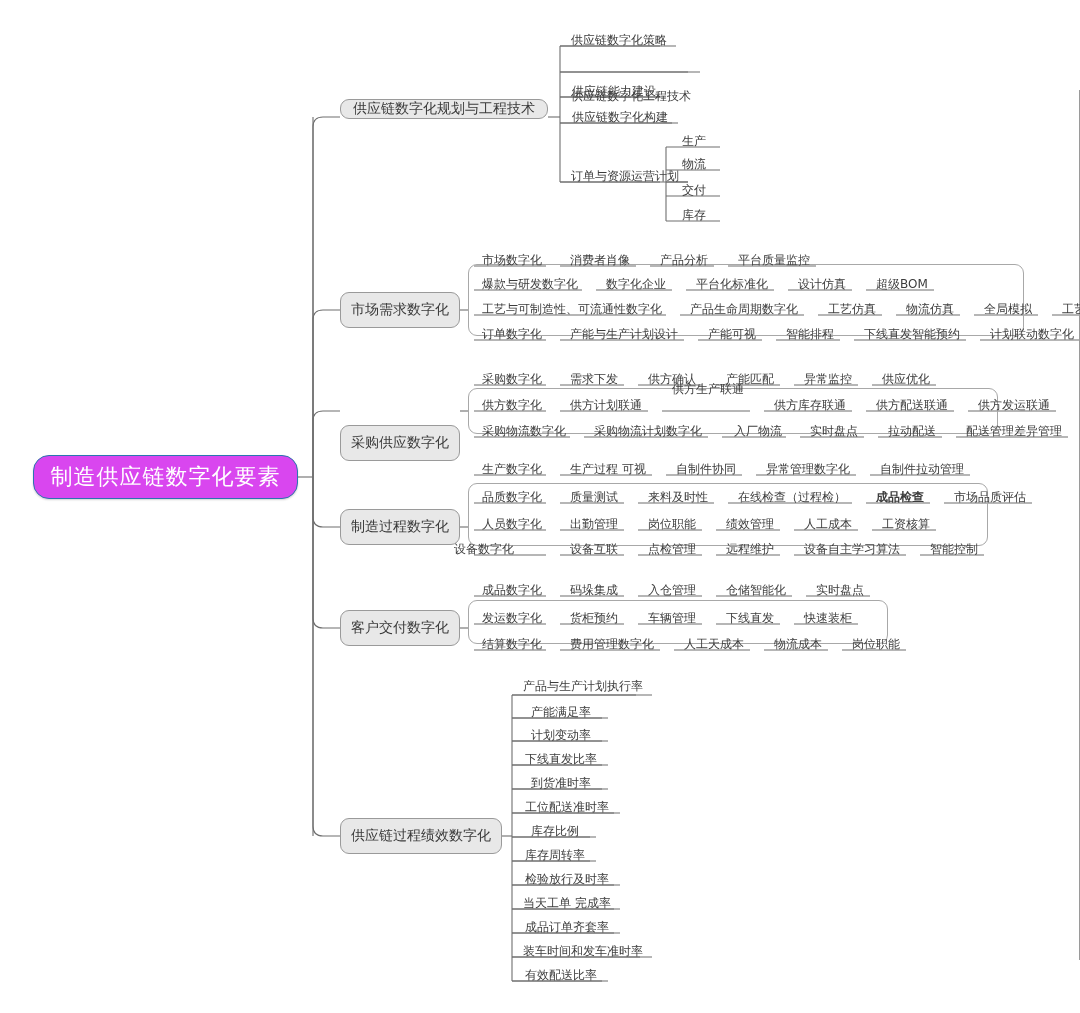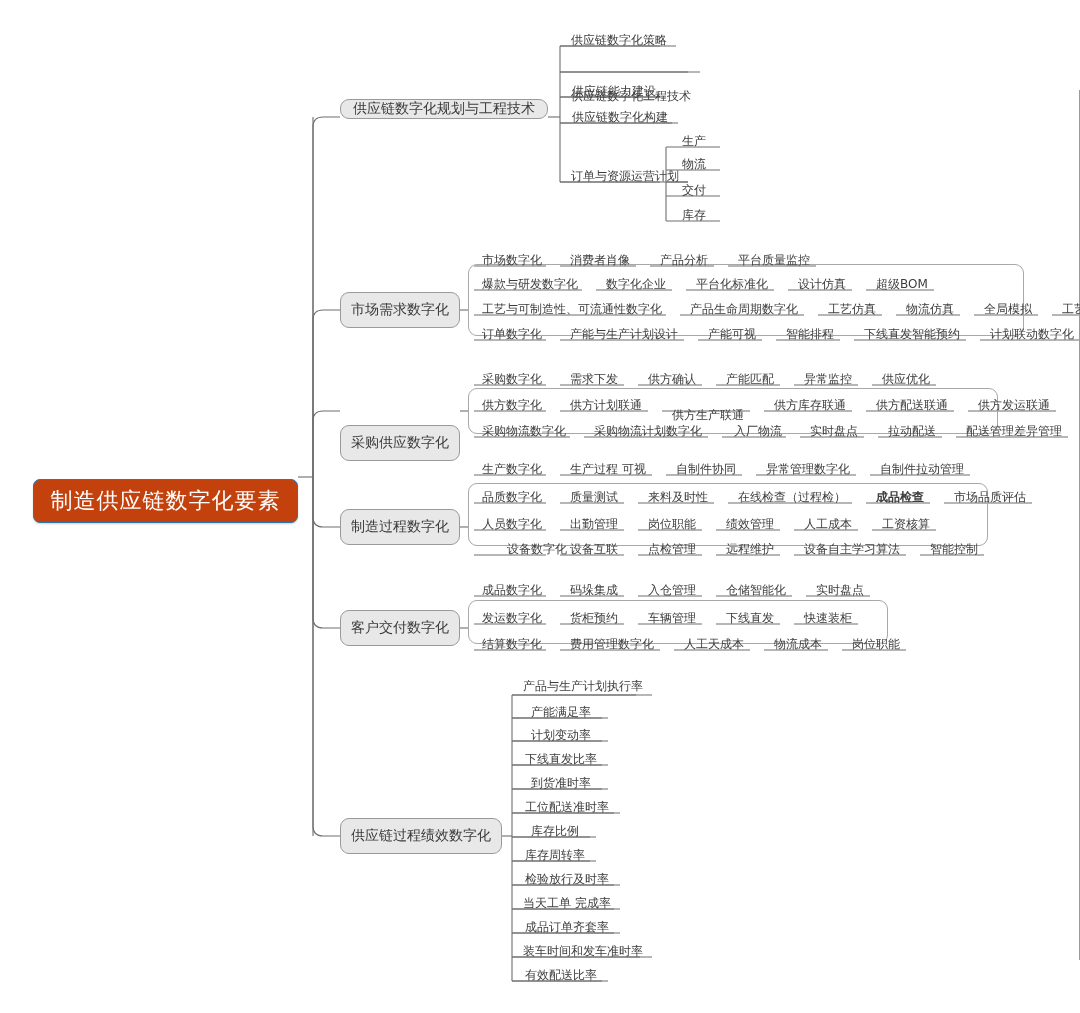--- a/index.html
+++ b/index.html
@@ -10,29 +10,28 @@
     overflow:hidden;
     position:relative;
   }
   #canvas{position:absolute;left:0;top:0;width:1080px;height:1013px;}
   svg.wires{position:absolute;left:0;top:0;width:1080px;height:1013px;pointer-events:none;}
 
   .node{position:absolute;box-sizing:border-box;white-space:nowrap;}
 
   
   .root{
-    background:#c2410c;
+    background:#d946ef;
     border:1px solid #2B75B0;
-    border-radius:7px;
+    border-radius:16px;
     color:#ffffff;
     font-size:22px;
     letter-spacing:1px;
     display:flex;align-items:center;justify-content:center;
     box-shadow:0 1px 2px rgba(0,0,0,.18);
-    margin-top:24px;
   }
   
   .lvl1{
     background:#E8E8E8;
     border:1px solid #9A9A9A;
     border-radius:9px;
     color:#3A3A3A;
     font-size:14px;
     display:flex;align-items:center;justify-content:center;
     padding:0 10px;
@@ -239,21 +238,21 @@
       <div class="node lvl1" style="left: 340px; top: 393px; width: 120px; height: 36px; margin-top: 32px;">采购供应数字化</div>
       <div class="rowbox node" style="left: 468px; top: 388px; width: 530px; height: 46px;"></div>
       <div class="leaf" style="border-bottom: none; left: 480px; top: 371px; width: 64px;">采购数字化</div>
       <div class="leaf" style="border-bottom: none; left: 568px; top: 371px; width: 52px;">需求下发</div>
       <div class="leaf" style="border-bottom: none; left: 646px; top: 371px; width: 52px;">供方确认</div>
       <div class="leaf" style="border-bottom: none; left: 724px; top: 371px; width: 52px;">产能匹配</div>
       <div class="leaf" style="border-bottom: none; left: 802px; top: 371px; width: 52px;">异常监控</div>
       <div class="leaf" style="border-bottom: none; left: 880px; top: 371px; width: 52px;">供应优化</div>
       <div class="leaf" style="border-bottom: none; left: 480px; top: 397px; width: 64px;">供方数字化</div>
       <div class="leaf" style="border-bottom: none; left: 568px; top: 397px; width: 76px;">供方计划联通</div>
-      <div class="leaf" style="border-bottom: none; left: 670px; top: 407px; width: 76px;">供方生产联通</div>
+      <div class="leaf" style="border-bottom: none; left: 670px; top: 381px; width: 76px;">供方生产联通</div>
       <div class="leaf" style="border-bottom: none; left: 772px; top: 397px; width: 76px;">供方库存联通</div>
       <div class="leaf" style="border-bottom: none; left: 874px; top: 397px; width: 76px;">供方配送联通</div>
       <div class="leaf" style="border-bottom: none; left: 976px; top: 397px; width: 76px;">供方发运联通</div>
       <div class="leaf" style="border-bottom: none; left: 480px; top: 423px; width: 88px;">采购物流数字化</div>
       <div class="leaf" style="border-bottom: none; left: 592px; top: 423px; width: 112px;">采购物流计划数字化</div>
       <div class="leaf" style="border-bottom: none; left: 730px; top: 423px; width: 52px; text-align: right;">入厂物流</div>
       <div class="leaf" style="border-bottom: none; left: 808px; top: 423px; width: 52px;">实时盘点</div>
       <div class="leaf" style="border-bottom: none; left: 886px; top: 423px; width: 52px;">拉动配送</div>
       <div class="leaf" style="border-bottom: none; left: 964px; top: 423px; width: 100px;">配送管理差异管理</div>
       <div class="node lvl1" style="left: 340px; top: 509px; width: 120px; height: 36px;">制造过程数字化</div>
@@ -268,21 +267,21 @@
       <div class="leaf" style="border-bottom: none; left: 646px; top: 489px; width: 64px;">来料及时性</div>
       <div class="leaf" style="border-bottom: none; left: 736px; top: 489px; width: 112px;">在线检查（过程检）</div>
       <div class="leaf" style="border-bottom: none; left: 874px; top: 489px; width: 52px; font-weight: bold;">成品检查</div>
       <div class="leaf" style="border-bottom: none; left: 952px; top: 489px; width: 76px;">市场品质评估</div>
       <div class="leaf" style="border-bottom: none; left: 480px; top: 516px; width: 64px;">人员数字化</div>
       <div class="leaf" style="border-bottom: none; left: 568px; top: 516px; width: 52px;">出勤管理</div>
       <div class="leaf" style="border-bottom: none; left: 646px; top: 516px; width: 52px;">岗位职能</div>
       <div class="leaf" style="border-bottom: none; left: 724px; top: 516px; width: 52px;">绩效管理</div>
       <div class="leaf" style="border-bottom: none; left: 802px; top: 516px; width: 52px;">人工成本</div>
       <div class="leaf" style="border-bottom: none; left: 880px; top: 516px; width: 52px;">工资核算</div>
-      <div class="leaf" style="border-bottom: none; left: 505px; top: 541px; width: 64px;">设备数字化</div>
+      <div class="leaf" style="border-bottom: none; left: 452px; top: 541px; width: 64px;">设备数字化</div>
       <div class="leaf" style="border-bottom: none; left: 568px; top: 541px; width: 52px;">设备互联</div>
       <div class="leaf" style="border-bottom: none; left: 646px; top: 541px; width: 52px;">点检管理</div>
       <div class="leaf" style="border-bottom: none; left: 724px; top: 541px; width: 52px;">远程维护</div>
       <div class="leaf" style="border-bottom: none; left: 802px; top: 541px; width: 100px;">设备自主学习算法</div>
       <div class="leaf" style="border-bottom: none; left: 928px; top: 541px; width: 52px;">智能控制</div>
       <div class="node lvl1" style="left: 340px; top: 610px; width: 120px; height: 36px;">客户交付数字化</div>
       <div class="rowbox node" style="left: 468px; top: 600px; width: 420px; height: 44px;"></div>
       <div class="leaf" style="border-bottom: none; left: 480px; top: 582px; width: 64px;">成品数字化</div>
       <div class="leaf" style="border-bottom: none; left: 568px; top: 582px; width: 52px;">码垛集成</div>
       <div class="leaf" style="border-bottom: none; left: 646px; top: 582px; width: 52px;">入仓管理</div>

